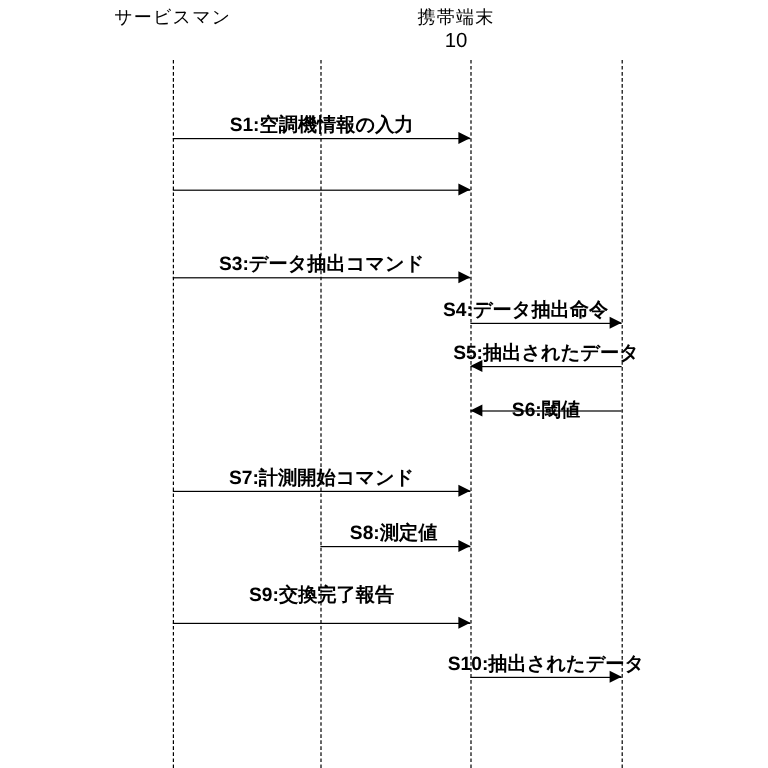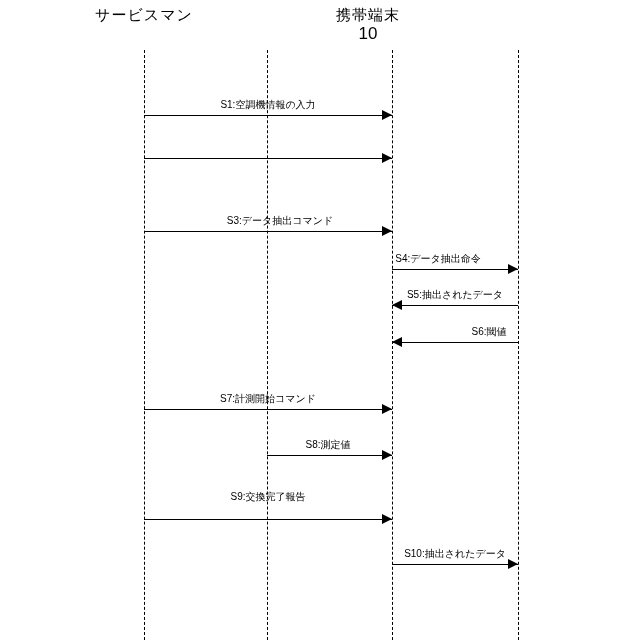--- a/index.html
+++ b/index.html
@@ -52,58 +52,59 @@
     border-bottom: 5px solid transparent;
   }
   .arrowhead.right {
     border-left: 10px solid #000000;
   }
   .arrowhead.left {
     border-right: 10px solid #000000;
   }
   .msg-label {
     position: absolute;
-    font-size: 10px;
+    font-size: 16px;
     white-space: nowrap;
     transform: translateX(-50%);
     line-height: 14px;
+    font-weight: bold;
   }
 </style>
 </head>
 <body>
 
 <div id="diagram">
     <div class="lifeline-head" style="left: 144px; top: 6px;">
       <div class="lifeline-name">サービスマン</div>
     </div>
     <div class="lifeline-line" style="left: 144px; top: 50px; height: 590px;"></div>
     <div class="lifeline-line" style="left: 267px; top: 50px; height: 590px;"></div>
-    <div class="lifeline-head" style="left: 368px; top: 6px;">
+    <div class="lifeline-head" style="left: 380px; top: 6px;">
       <div class="lifeline-name">携帯端末</div>
       <div class="lifeline-num">10</div>
     </div>
     <div class="lifeline-line" style="left: 392px; top: 50px; height: 590px;"></div>
     <div class="lifeline-line" style="left: 518px; top: 50px; height: 590px;"></div>
     <div class="msg" style="left: 144px; top: 115px; width: 248px;"></div>
     <div class="arrowhead right" style="top: 110px; left: 382px;"></div>
     <div class="msg-label" style="left: 268px; top: 98px;">S1:空調機情報の入力</div>
     <div class="msg" style="left: 144px; top: 158px; width: 248px;"></div>
     <div class="arrowhead right" style="top: 153px; left: 382px;"></div>
     <div class="msg" style="left: 144px; top: 231px; width: 248px;"></div>
     <div class="arrowhead right" style="top: 226px; left: 382px;"></div>
-    <div class="msg-label" style="left: 280px; top: 214px;">S3:データ抽出コマンド</div>
+    <div class="msg-label" style="left: 268px; top: 214px;">S3:データ抽出コマンド</div>
     <div class="msg" style="left: 392px; top: 269px; width: 126px;"></div>
     <div class="arrowhead right" style="top: 264px; left: 508px;"></div>
     <div class="msg-label" style="left: 438px; top: 252px;">S4:データ抽出命令</div>
     <div class="msg" style="left: 392px; top: 305px; width: 126px;"></div>
     <div class="arrowhead left" style="top: 300px; left: 392px;"></div>
     <div class="msg-label" style="left: 455px; top: 288px;">S5:抽出されたデータ</div>
     <div class="msg" style="left: 392px; top: 342px; width: 126px;"></div>
     <div class="arrowhead left" style="top: 337px; left: 392px;"></div>
-    <div class="msg-label" style="left: 455px; top: 325px; margin-left: 34px;">S6:閾値</div>
+    <div class="msg-label" style="left: 455px; top: 336px;">S6:閾値</div>
     <div class="msg" style="left: 144px; top: 409px; width: 248px;"></div>
     <div class="arrowhead right" style="top: 404px; left: 382px;"></div>
     <div class="msg-label" style="left: 268px; top: 392px;">S7:計測開始コマンド</div>
     <div class="msg" style="left: 267px; top: 455px; width: 125px;"></div>
     <div class="arrowhead right" style="top: 450px; left: 382px;"></div>
     <div class="msg-label" style="left: 328px; top: 438px;">S8:測定値</div>
     <div class="msg" style="left: 144px; top: 519px; width: 248px;"></div>
     <div class="arrowhead right" style="top: 514px; left: 382px;"></div>
     <div class="msg-label" style="left: 268px; top: 490px;">S9:交換完了報告</div>
     <div class="msg" style="left: 392px; top: 564px; width: 126px;"></div>

